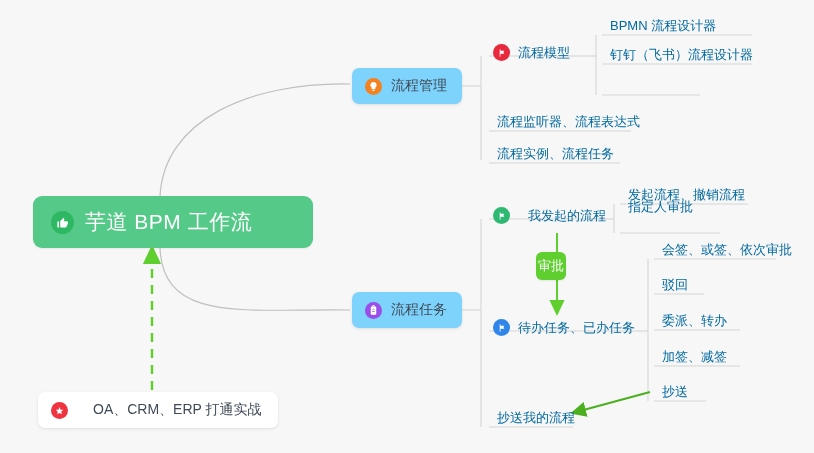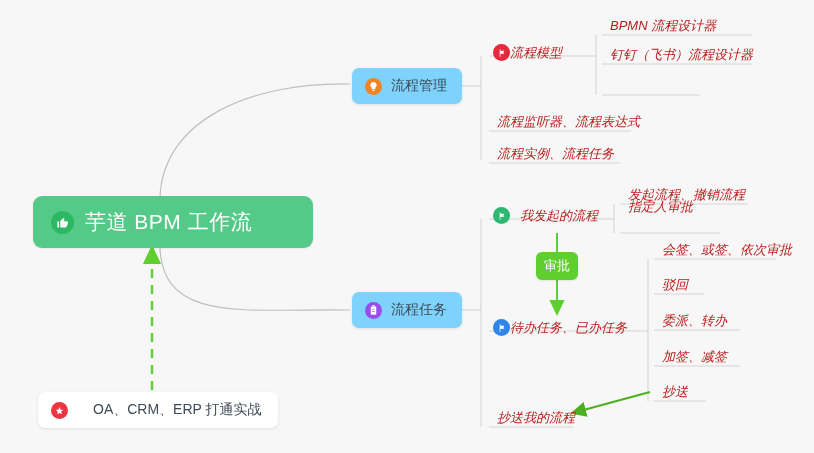--- a/index.html
+++ b/index.html
@@ -93,32 +93,31 @@
     font-size: 14px;
     color: #3f4a56;
     margin-left: 25px;
     white-space: nowrap;
   }
 
   
   .topic {
     position: absolute;
     font-size: 13px;
-    color: #b91c1c;
+    color: #0369a1;
     white-space: nowrap;
     padding: 0 6px 5px 6px;
     line-height: 17px;
-    font-style: italic;
   }
   .topic.with-icon {
     display: flex;
     align-items: center;
     padding-left: 2px;
   }
-  .topic.with-icon .t-text { }
+  .topic.with-icon .t-text { margin-left: 8px; }
 
   
   .ico {
     width: 17px;
     height: 17px;
     border-radius: 50%;
     flex: 0 0 auto;
     display: inline-flex;
     align-items: center;
     justify-content: center;
@@ -133,21 +132,21 @@
   .ico-red    { background: #e8283c; }
   .ico-flag-green { background: #2eb872; }
   .ico-flag-blue  { background: #2f86e8; }
   .ico-star-red   { background: #ef3340; }
 
   
   .badge-approve {
     position: absolute;
     left: 536px;
     top: 252px;
-    width: 42px;
+    width: 30px;
     height: 28px;
     background: #5fce2f;
     border-radius: 6px;
     display: flex;
     align-items: center;
     justify-content: center;
     color: #ffffff;
     font-size: 13px;
     box-shadow: 0 1px 2px rgba(0,0,0,0.08);
   }

